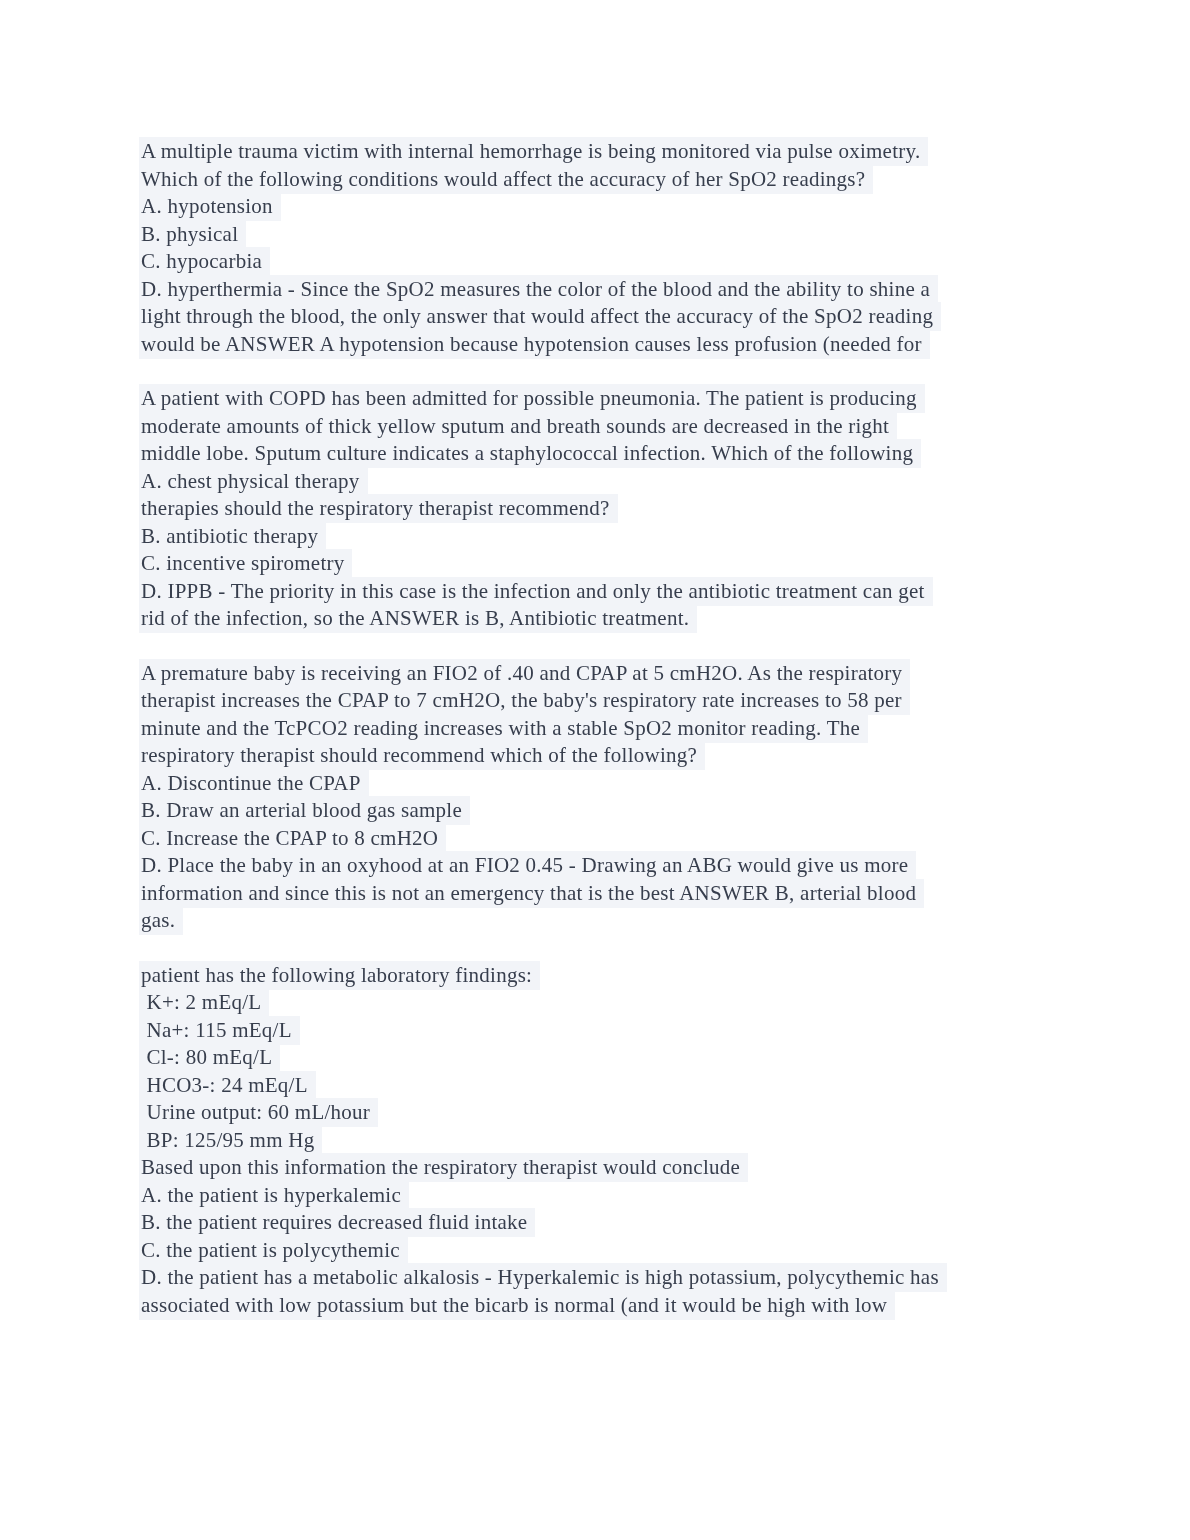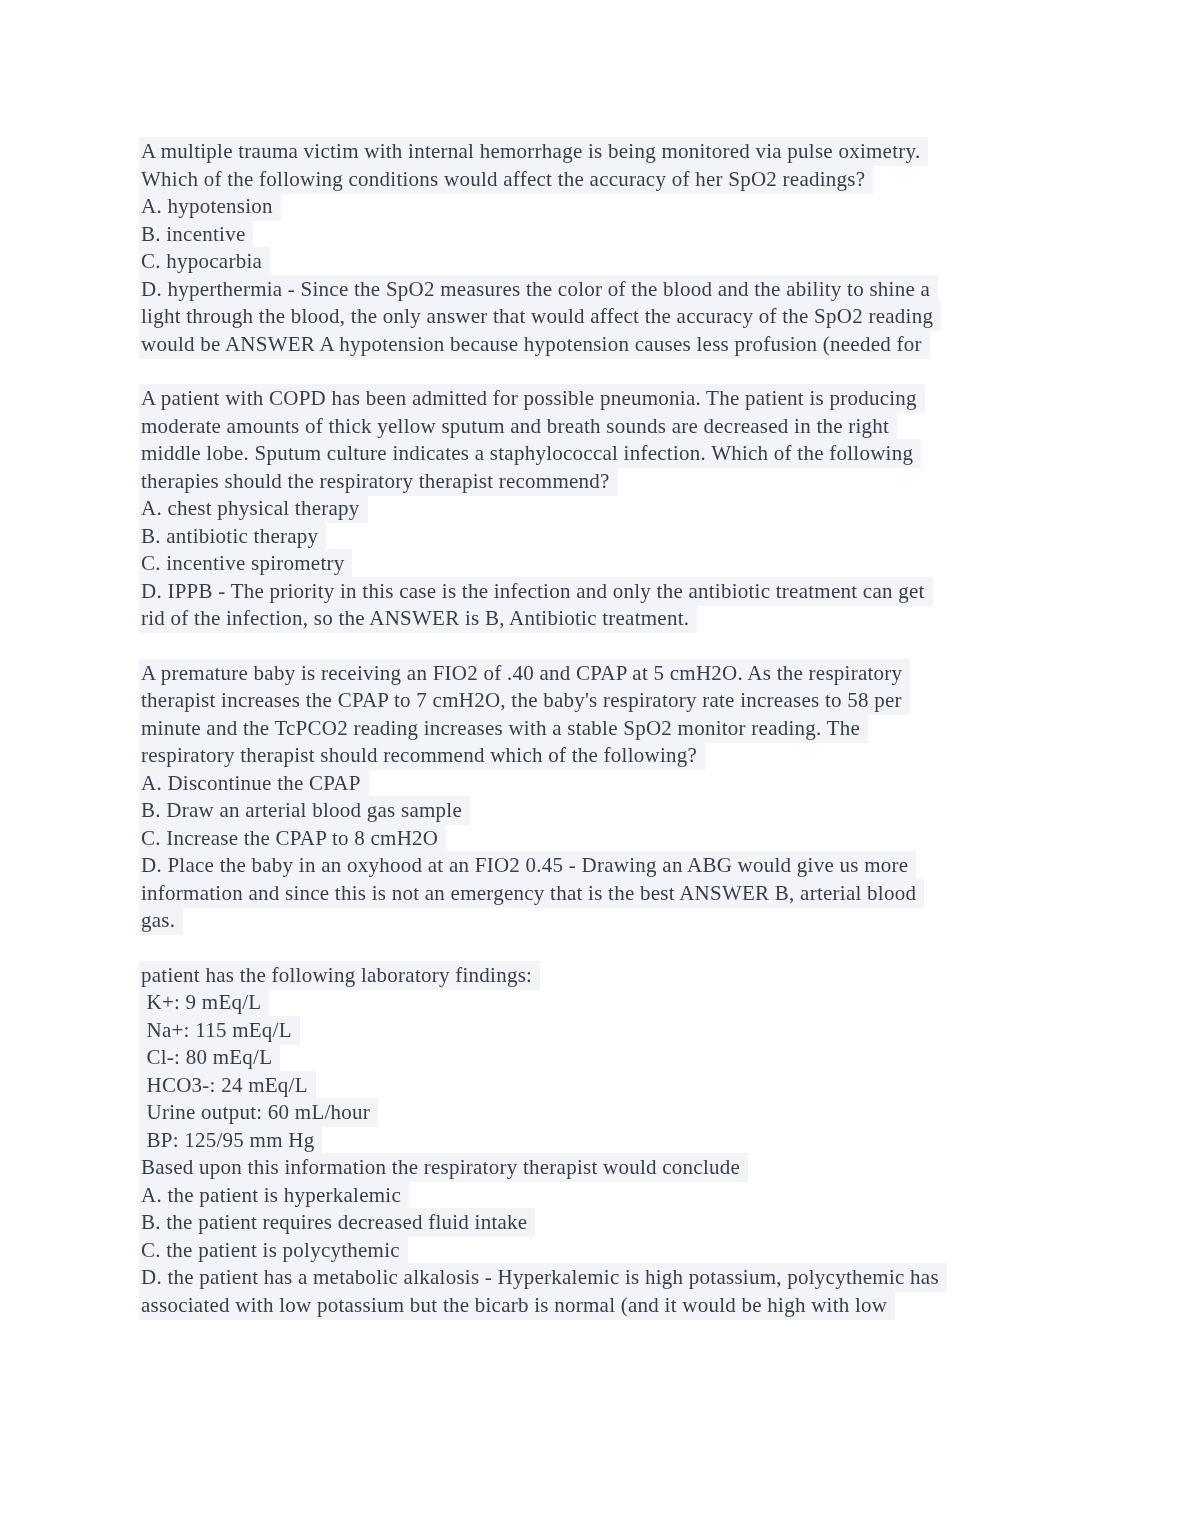--- a/index.html
+++ b/index.html
@@ -38,52 +38,52 @@
   }
 </style>
 </head>
 <body>
 
 <div class="page">
     <div class="para">
       <div class="line"><span class="hl">A multiple trauma victim with internal hemorrhage is being monitored via pulse oximetry.</span></div>
       <div class="line"><span class="hl">Which of the following conditions would affect the accuracy of her SpO2 readings?</span></div>
       <div class="line"><span class="hl">A. hypotension</span></div>
-      <div class="line"><span class="hl">B. incentive</span></div>
+      <div class="line"><span class="hl">B. physical</span></div>
       <div class="line"><span class="hl">C. hypocarbia</span></div>
       <div class="line"><span class="hl">D. hyperthermia - Since the SpO2 measures the color of the blood and the ability to shine a</span></div>
       <div class="line"><span class="hl">light through the blood, the only answer that would affect the accuracy of the SpO2 reading</span></div>
       <div class="line"><span class="hl">would be ANSWER A hypotension because hypotension causes less profusion (needed for</span></div>
     </div>
     <div class="para">
       <div class="line"><span class="hl">A patient with COPD has been admitted for possible pneumonia. The patient is producing</span></div>
       <div class="line"><span class="hl">moderate amounts of thick yellow sputum and breath sounds are decreased in the right</span></div>
       <div class="line"><span class="hl">middle lobe. Sputum culture indicates a staphylococcal infection. Which of the following</span></div>
+      <div class="line"><span class="hl">A. chest physical therapy</span></div>
       <div class="line"><span class="hl">therapies should the respiratory therapist recommend?</span></div>
-      <div class="line"><span class="hl">A. chest physical therapy</span></div>
       <div class="line"><span class="hl">B. antibiotic therapy</span></div>
       <div class="line"><span class="hl">C. incentive spirometry</span></div>
       <div class="line"><span class="hl">D. IPPB - The priority in this case is the infection and only the antibiotic treatment can get</span></div>
       <div class="line"><span class="hl">rid of the infection, so the ANSWER is B, Antibiotic treatment.</span></div>
     </div>
     <div class="para">
       <div class="line"><span class="hl">A premature baby is receiving an FIO2 of .40 and CPAP at 5 cmH2O. As the respiratory</span></div>
       <div class="line"><span class="hl">therapist increases the CPAP to 7 cmH2O, the baby's respiratory rate increases to 58 per</span></div>
       <div class="line"><span class="hl">minute and the TcPCO2 reading increases with a stable SpO2 monitor reading. The</span></div>
       <div class="line"><span class="hl">respiratory therapist should recommend which of the following?</span></div>
       <div class="line"><span class="hl">A. Discontinue the CPAP</span></div>
       <div class="line"><span class="hl">B. Draw an arterial blood gas sample</span></div>
       <div class="line"><span class="hl">C. Increase the CPAP to 8 cmH2O</span></div>
       <div class="line"><span class="hl">D. Place the baby in an oxyhood at an FIO2 0.45 - Drawing an ABG would give us more</span></div>
       <div class="line"><span class="hl">information and since this is not an emergency that is the best ANSWER B, arterial blood</span></div>
       <div class="line"><span class="hl">gas.</span></div>
     </div>
     <div class="para">
       <div class="line"><span class="hl">patient has the following laboratory findings:</span></div>
-      <div class="line"><span class="hl"> K+: 9 mEq/L</span></div>
+      <div class="line"><span class="hl"> K+: 2 mEq/L</span></div>
       <div class="line"><span class="hl"> Na+: 115 mEq/L</span></div>
       <div class="line"><span class="hl"> Cl-: 80 mEq/L</span></div>
       <div class="line"><span class="hl"> HCO3-: 24 mEq/L</span></div>
       <div class="line"><span class="hl"> Urine output: 60 mL/hour</span></div>
       <div class="line"><span class="hl"> BP: 125/95 mm Hg</span></div>
       <div class="line"><span class="hl">Based upon this information the respiratory therapist would conclude</span></div>
       <div class="line"><span class="hl">A. the patient is hyperkalemic</span></div>
       <div class="line"><span class="hl">B. the patient requires decreased fluid intake</span></div>
       <div class="line"><span class="hl">C. the patient is polycythemic</span></div>
       <div class="line"><span class="hl">D. the patient has a metabolic alkalosis - Hyperkalemic is high potassium, polycythemic has</span></div>

